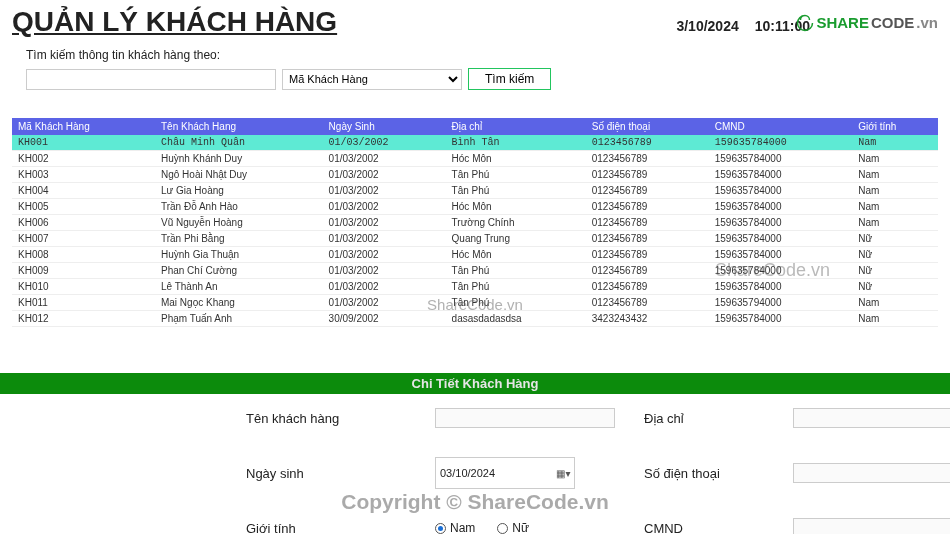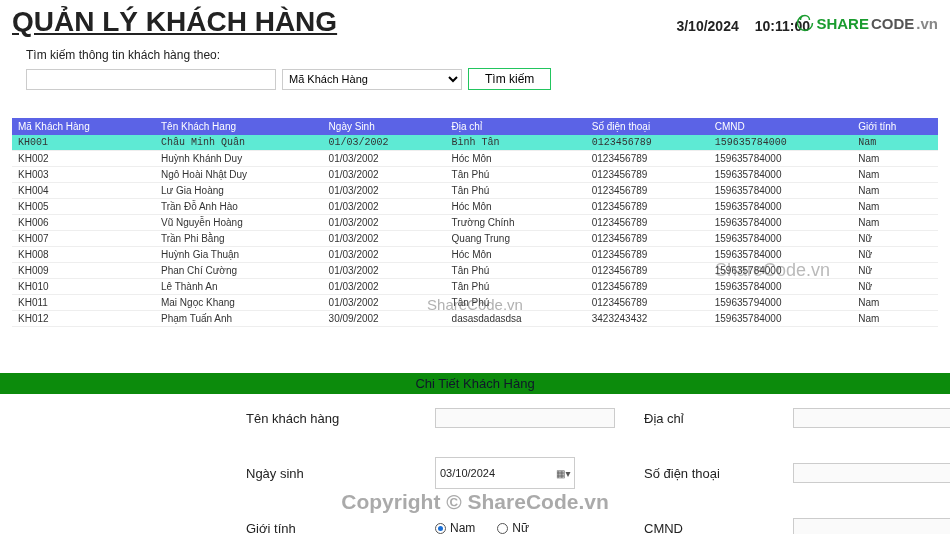--- a/index.html
+++ b/index.html
@@ -30,21 +30,21 @@
     gap: 16px;
   }
   .watermark-logo {
     position: absolute;
     top: 14px;
     right: 12px;
     font-size: 15px;
     font-weight: 700;
     color: #555;
     display: flex;
-    align-items: center;
+    align-items: flex-start;
     gap: 2px;
   }
   .watermark-logo .share { color: #1a9c2f; }
   .watermark-logo .vn { color: #888; font-weight: 600; }
   .logo-swirl {
     width: 18px; height: 18px;
     display: inline-flex; align-items: center; justify-content: center;
   }
   .logo-swirl svg { width: 18px; height: 18px; }
 
@@ -125,24 +125,24 @@
     left: 50%;
     bottom: 20px;
     transform: translateX(-50%);
     font-size: 21px;
     color: rgba(100,100,100,0.55);
     font-weight: 700;
   }
 
   .detail-band {
     background: #0c8b0c;
-    color: #0f172a;
+    color: #e5e5e5;
     text-align: center;
     font-size: 13px;
-    font-weight: 400;
+    font-weight: 700;
     padding: 3px 0;
     margin-top: 46px;
   }
 
   .form-area {
     display: grid;
     grid-template-columns: 160px 180px 120px 160px;
     column-gap: 14px;
     row-gap: 16px;
     padding: 14px 0 0 246px;

